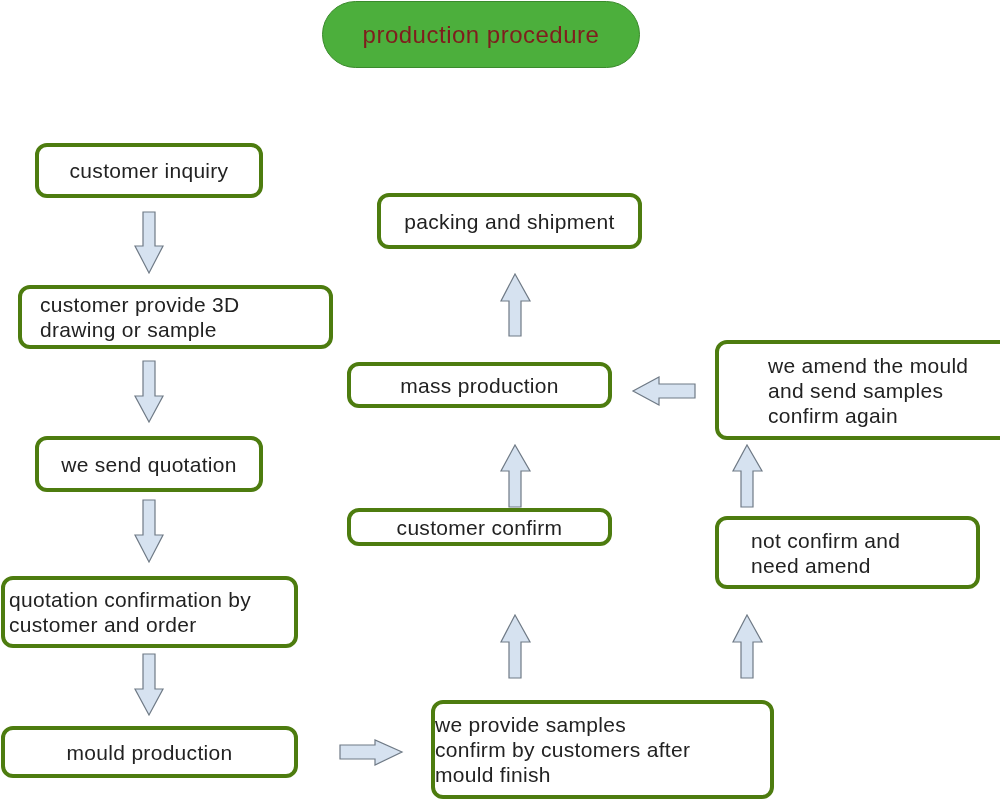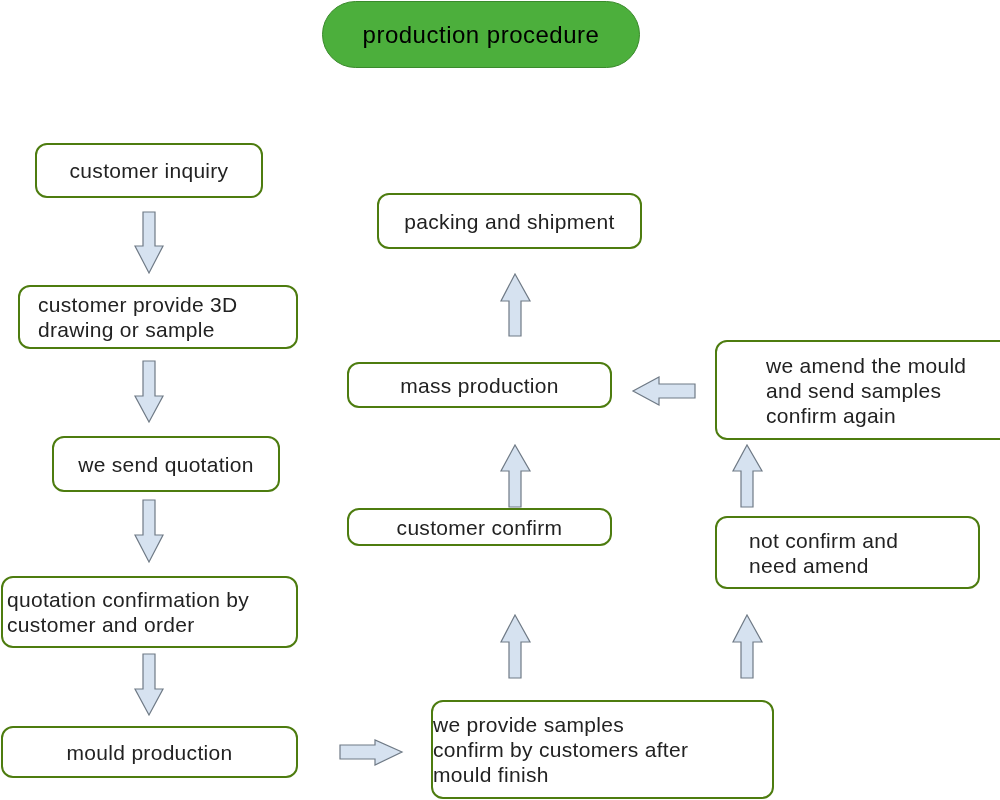--- a/index.html
+++ b/index.html
@@ -2,48 +2,48 @@
 <html><head>
 <meta charset="utf-8">
 <style>
   html, body { margin: 0; padding: 0; background: #ffffff; }
   body { width: 1000px; height: 800px; position: relative; overflow: hidden;
          font-family: "Liberation Sans", sans-serif; color: #222222; }
   .title-pill {
     position: absolute; left: 322px; top: 1px; width: 318px; height: 67px;
     border-radius: 34px; background: #4caf3c; border: 1px solid #3a8a2c;
     display: flex; align-items: center; justify-content: center;
-    font-size: 24px; letter-spacing: 0.5px; color: #000000; box-sizing: border-box;
+    font-size: 24px; letter-spacing: 0.5px; color: #7f1d1d; box-sizing: border-box;
   }
   .box {
     position: absolute; box-sizing: border-box;
-    border: 2px solid #4d7c0f; border-radius: 12px; background: #ffffff;
+    border: 4px solid #4d7c0f; border-radius: 12px; background: #ffffff;
     font-size: 21px; line-height: 25px; letter-spacing: 0.3px;
     display: flex; align-items: center;
   }
   .box.center { justify-content: center; text-align: center; }
   .box span { white-space: pre-line; }
   svg.arrows { position: absolute; left: 0; top: 0; }
   .arrow { fill: #d6e2f0; stroke: #6f7a86; stroke-width: 1.2; }
 </style>
 </head>
 <body>
 
 <div class="title-pill">
   <span>production procedure</span>
 </div>
 
 <div class="box center" style="left:35px; top:143px; width:228px; height:55px;">
   <span>customer inquiry</span>
 </div>
-<div class="box" style="left:18px; top:285px; width:280px; height:64px; padding-left:18px;">
+<div class="box" style="left:18px; top:285px; width:315px; height:64px; padding-left:18px;">
   <span>customer provide 3D
 drawing or sample</span>
 </div>
-<div class="box center" style="left:52px; top:436px; width:228px; height:56px;">
+<div class="box center" style="left:35px; top:436px; width:228px; height:56px;">
   <span>we send quotation</span>
 </div>
 <div class="box" style="left:1px; top:576px; width:297px; height:72px; padding-left:4px;">
   <span>quotation confirmation by
 customer and order</span>
 </div>
 <div class="box center" style="left:1px; top:726px; width:297px; height:52px;">
   <span>mould production</span>
 </div>
 

